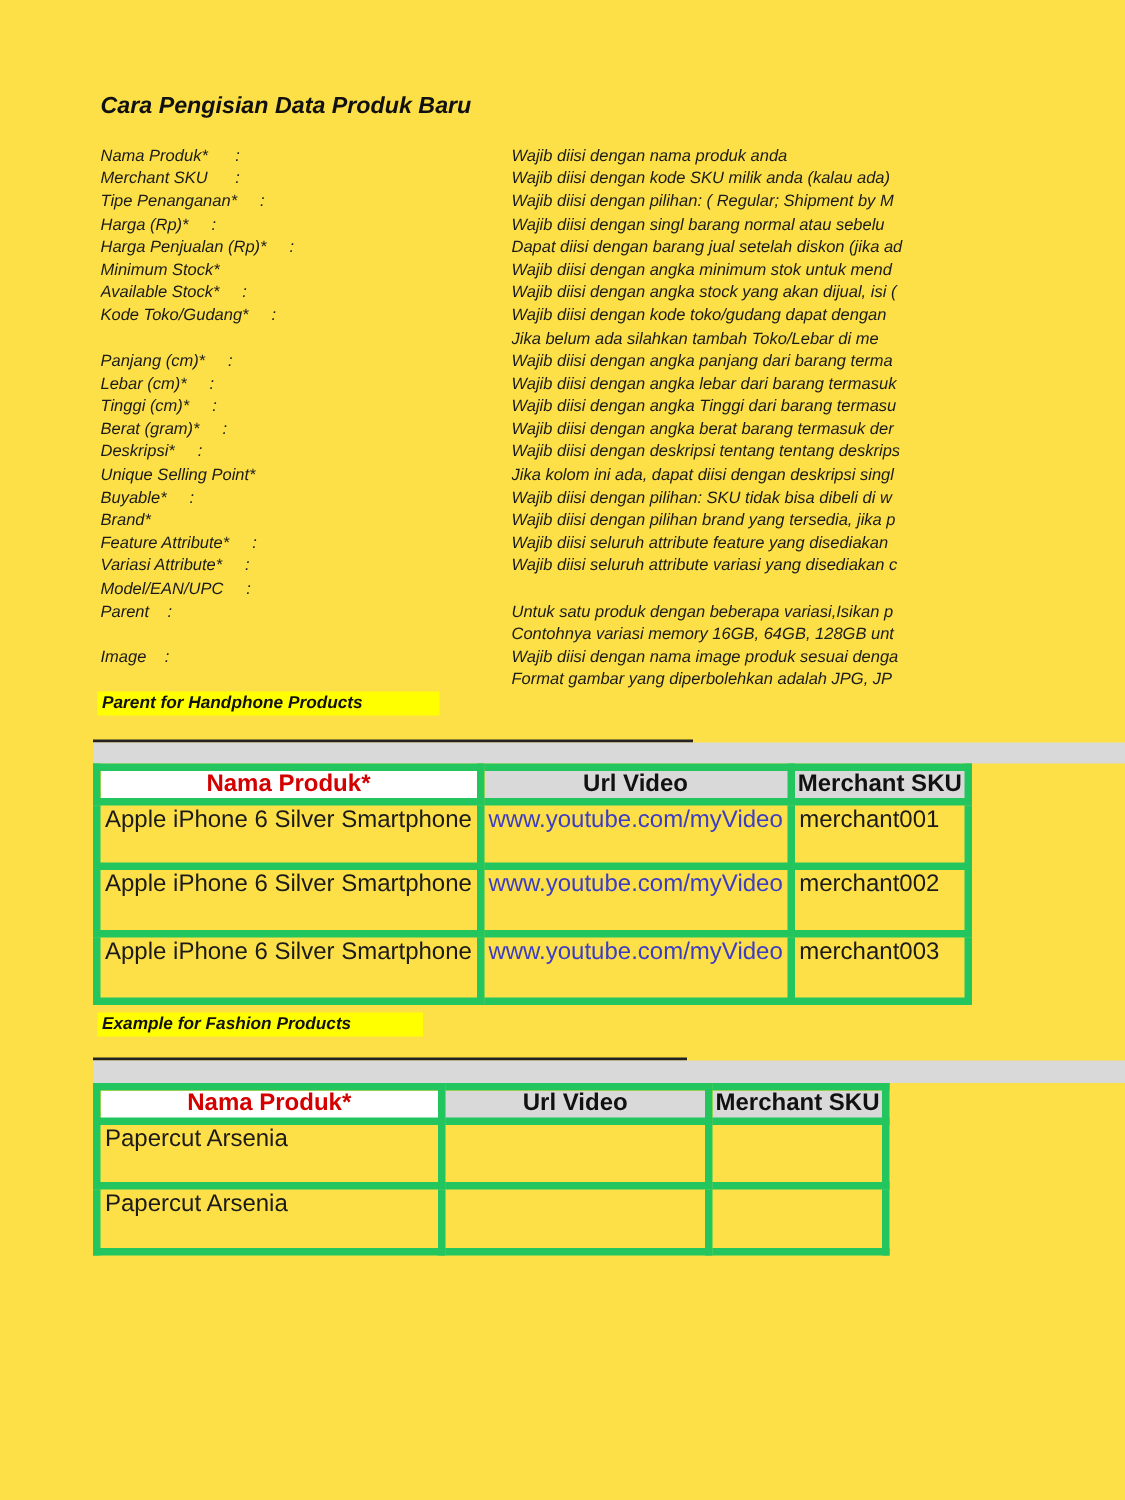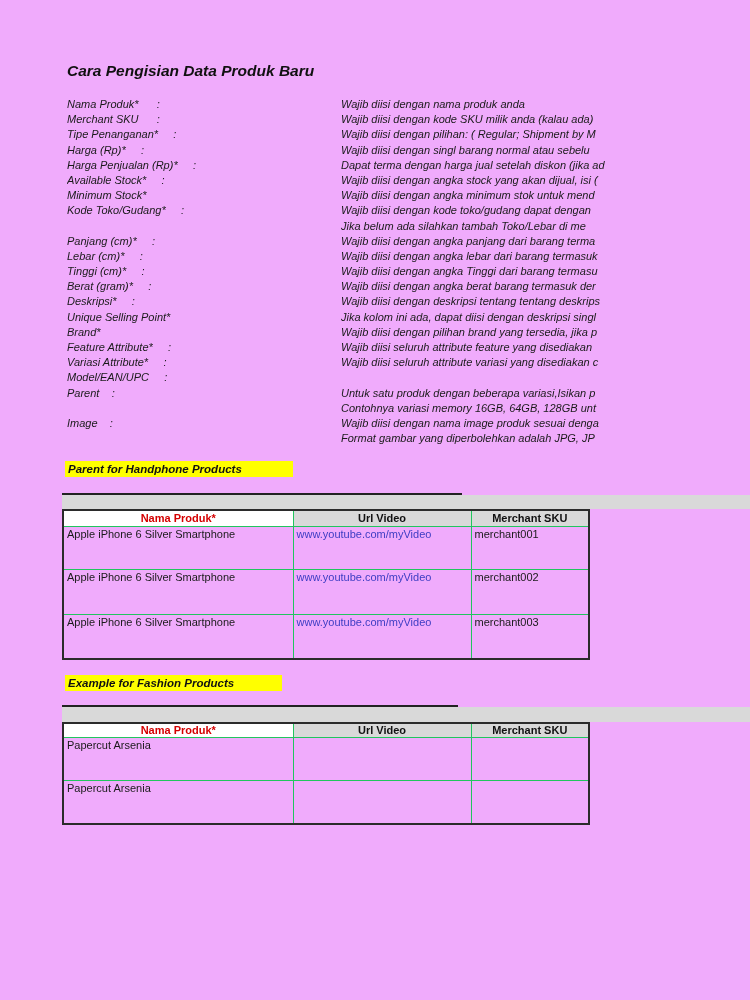--- a/index.html
+++ b/index.html
@@ -1,17 +1,17 @@
 <!DOCTYPE html>
 <html><head>
 <meta charset="utf-8">
 <style>
   html,body { margin:0; padding:0; background:#ffffff; }
   .page {
-    position:relative; width:750px; height:1000px; background:#f0abfc;
+    position:relative; width:750px; height:1000px; background:#fde047;
     font-family:"Liberation Sans", sans-serif; color:#1a1a1a; overflow:hidden;
   }
   .title {
     position:absolute; left:67px; top:62px;
     font-size:15.5px; font-weight:bold; font-style:italic; color:#111;
     white-space:nowrap;
   }
   .fields { position:absolute; left:67px; top:97px; width:523px; }
   .frow { display:flex; height:15.2px; line-height:15.2px; font-size:11px;font-style:italic; }
   .flabel { flex:0 0 226px; width:226px; white-space:pre; overflow:hidden; }
@@ -32,21 +32,21 @@
   #bandline1 { top:493px; width:400px; }
   #bandline2 { top:705px; width:396px; }
 
   table.xls {
     position:absolute; left:62px; border-collapse:collapse; table-layout:fixed;
     border:2px solid #2b2b2b;
   }
   #table1 { top:509px; }
   #table2 { top:722px; }
   table.xls td, table.xls th {
-    border:1px solid #22c55e; font-size:11px; vertical-align:top;
+    border:5px solid #22c55e; font-size:16px; vertical-align:top;
     padding:1px 3px; overflow:hidden; white-space:nowrap;
   }
   table.xls th {
     text-align:center; font-weight:bold; background:#d9d9d9; color:#111;
     vertical-align:middle; padding:0 2px;
   }
   table.xls th.nama { background:#ffffff; color:#d40000; }
   td.url a, td.url span { color:#3d3dc3; text-decoration:none; }
 </style>
 </head>
@@ -68,31 +68,31 @@
     <div class="frow">
         <span class="flabel">Tipe Penanganan*     :</span>
         <span class="fdesc">Wajib diisi dengan pilihan: ( Regular; Shipment by M</span>
       </div>
     <div class="frow">
         <span class="flabel">Harga (Rp)*     :</span>
         <span class="fdesc">Wajib diisi dengan singl barang normal atau sebelu</span>
       </div>
     <div class="frow">
         <span class="flabel">Harga Penjualan (Rp)*     :</span>
-        <span class="fdesc">Dapat terma dengan harga jual setelah diskon (jika ad</span>
+        <span class="fdesc">Dapat diisi dengan barang jual setelah diskon (jika ad</span>
+      </div>
+    <div class="frow">
+        <span class="flabel">Minimum Stock*</span>
+        <span class="fdesc">Wajib diisi dengan angka minimum stok untuk mend</span>
       </div>
     <div class="frow">
         <span class="flabel">Available Stock*     :</span>
         <span class="fdesc">Wajib diisi dengan angka stock yang akan dijual, isi (</span>
       </div>
     <div class="frow">
-        <span class="flabel">Minimum Stock*</span>
-        <span class="fdesc">Wajib diisi dengan angka minimum stok untuk mend</span>
-      </div>
-    <div class="frow">
         <span class="flabel">Kode Toko/Gudang*     :</span>
         <span class="fdesc">Wajib diisi dengan kode toko/gudang dapat dengan</span>
       </div>
     <div class="frow">
         <span class="flabel"></span>
         <span class="fdesc">Jika belum ada silahkan tambah Toko/Lebar di me</span>
       </div>
     <div class="frow">
         <span class="flabel">Panjang (cm)*     :</span>
         <span class="fdesc">Wajib diisi dengan angka panjang dari barang terma</span>
@@ -109,20 +109,24 @@
         <span class="flabel">Berat (gram)*     :</span>
         <span class="fdesc">Wajib diisi dengan angka berat barang termasuk der</span>
       </div>
     <div class="frow">
         <span class="flabel">Deskripsi*     :</span>
         <span class="fdesc">Wajib diisi dengan deskripsi tentang tentang deskrips</span>
       </div>
     <div class="frow">
         <span class="flabel">Unique Selling Point*</span>
         <span class="fdesc">Jika kolom ini ada, dapat diisi dengan deskripsi singl</span>
+      </div>
+    <div class="frow">
+        <span class="flabel">Buyable*     :</span>
+        <span class="fdesc">Wajib diisi dengan pilihan: SKU tidak bisa dibeli di w</span>
       </div>
     <div class="frow">
         <span class="flabel">Brand*</span>
         <span class="fdesc">Wajib diisi dengan pilihan brand yang tersedia, jika p</span>
       </div>
     <div class="frow">
         <span class="flabel">Feature Attribute*     :</span>
         <span class="fdesc">Wajib diisi seluruh attribute feature yang disediakan</span>
       </div>
     <div class="frow">

